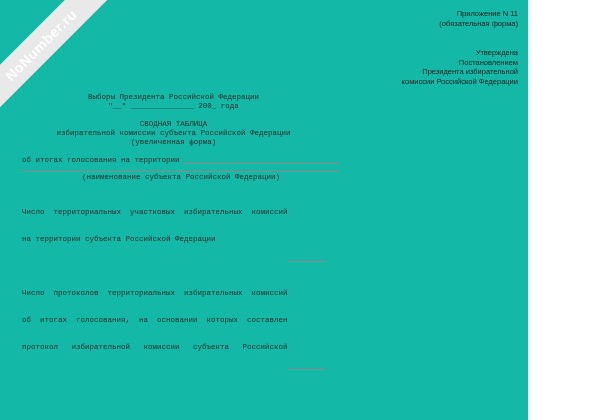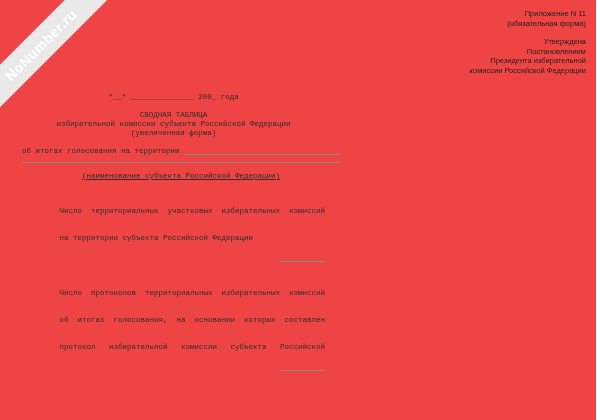--- a/index.html
+++ b/index.html
@@ -1,18 +1,18 @@
 <!DOCTYPE html>
 <html style="--band: #e9e9e9; --band-text: #ffffff; --rule: #8a8a8a;"><head>
 <meta charset="utf-8">
 <style>
   html,body { margin:0; padding:0; }
   .page {
-    position:relative; width:596px; height:420px;
-    background:#ef4444; overflow:hidden;
+    position:relative; width:528px; height:420px;
+    background:#14b8a6; overflow:hidden;
     font-family:"Liberation Mono","DejaVu Sans Mono",monospace;
   }
 
   
   .wm-band {
     position:absolute; left:-44px; top:30px; width:170px; height:30px;
     background:var(--band,#e9e9e9);
     transform:rotate(-45deg);
     display:flex; align-items:center; justify-content:center;
   }
@@ -21,44 +21,44 @@
     font-size:14px; font-weight:bold; letter-spacing:.5px;
     color:var(--band-text,#ffffff);
   }
 
   
   .appendix {
     position:absolute; top:9px; right:10px; text-align:right;
     font-family:"Liberation Sans",sans-serif;
     font-size:7.5px; line-height:9.5px; color:#1f1f1f;
   }
-  .appendix .gap { margin-top:9px; }
+  .appendix .gap { margin-top:20px; }
 
   
   .docbody {
     position:absolute; left:22px; top:93px; width:318px;
     font-size:7.5px; line-height:9px; color:#2e2e2e;
   }
   .head { width:303px; text-align:center; white-space:pre; }
   .spacer { height:9px; }
 
   .terr-row { display:flex; width:318px; margin-top:0; }
   .terr-row .lbl { white-space:pre; }
   .fill-line {
     flex:1; margin-left:3px; margin-bottom:1px;
     border-bottom:1px solid var(--rule,#8a8a8a);
   }
   .terr-line2 {
     width:318px; height:6px;
     border-bottom:1px solid var(--rule,#8a8a8a);
   }
-  .terr-caption { width:318px; text-align:center; margin-top:9px;text-decoration:underline; }
+  .terr-caption { width:318px; text-align:center; margin-top:1px; }
 
   .ind-row {
-    display:flex; align-items:flex-end; width:303px; margin-top:8px;flex-direction:column;
+    display:flex; align-items:flex-end; width:303px; margin-top:8px;
   }
   .ind-row + .ind-row { margin-top:9px; }
   .ind-lines { white-space:pre; }
   .ind-blank {
     width:45px; margin-left:auto;
     border-bottom:1px solid var(--rule,#8a8a8a);
   }
 </style>
 </head>
 <body>
@@ -73,20 +73,21 @@
     <div>Приложение N 11</div>
     <div>(обязательная форма)</div>
     <div class="gap">Утверждена</div>
     <div>Постановлением</div>
     <div>Президента избирательной</div>
     <div>комиссии Российской Федерации</div>
   </div>
 
   <div class="docbody">
 
+    <div class="head">Выборы Президента Российской Федерации</div>
     <div class="head">"__" ______________ 200_ года</div>
     <div class="spacer"></div>
     <div class="head">СВОДНАЯ ТАБЛИЦА</div>
     <div class="head">избирательной комиссии субъекта Российской Федерации</div>
     <div class="head">(увеличенная форма)</div>
     <div class="spacer"></div>
 
     <div class="terr-row">
       <span class="lbl">об итогах голосования на территории</span>
       <span class="fill-line"></span>

